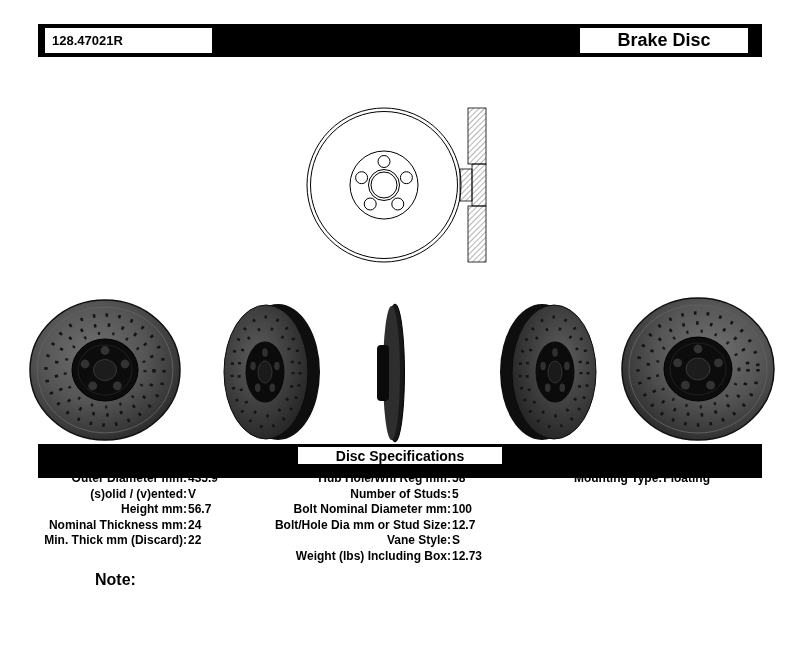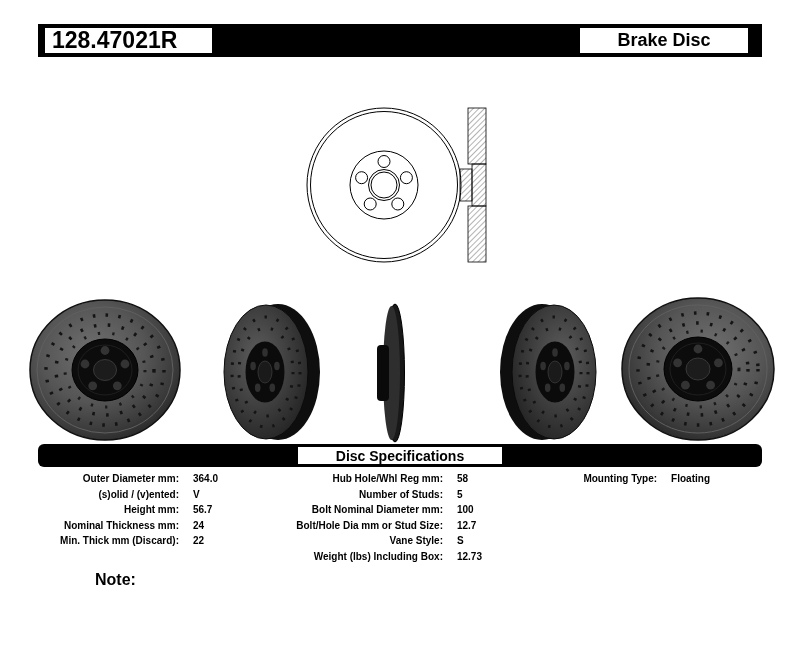--- a/index.html
+++ b/index.html
@@ -1,32 +1,32 @@
 <!DOCTYPE html>
 <html><head>
 <meta charset="utf-8">
 <style>
   html,body{margin:0;padding:0;}
   body{width:800px;height:655px;background:#fff;font-family:"Liberation Sans",sans-serif;color:#000;}
   .page{position:relative;width:800px;height:655px;overflow:hidden;background:#fff;}
   .bar{position:absolute;background:#000;}
   .header-bar{left:38px;top:24px;width:724px;height:33px;}
   .white-box{position:absolute;background:#fff;display:flex;align-items:center;font-weight:bold;}
-  .part-box{left:7px;top:4px;width:160px;height:25px;padding-left:7px;font-size:23px;text-align:right;}
+  .part-box{left:7px;top:4px;width:160px;height:25px;padding-left:7px;font-size:13px;text-align:right;}
   .title-box{right:14px;top:4px;width:168px;height:25px;justify-content:center;font-size:18px;}
   .drawing{position:absolute;left:298px;top:102px;}
   .photo{position:absolute;}
   .p1{left:27px;top:298px;}
   .p2{left:204px;top:300px;}
   .p3{left:369px;top:303px;}
   .p4{left:488px;top:300px;}
   .p5{left:618px;top:296px;}
-  .spec-bar{left:38px;top:444px;width:724px;height:23px;border-radius:6px;}
+  .spec-bar{left:38px;top:444px;width:724px;height:34px;}
   .spec-title-box{left:50%;transform:translateX(-50%);top:3px;width:204px;height:17px;justify-content:center;font-size:14px;}
-  .spec-col{position:absolute;top:471px;display:grid;grid-template-columns:1fr max-content;column-gap:14px;font-size:10px;font-weight:bold;line-height:15.5px;}
+  .spec-col{position:absolute;top:471px;display:grid;grid-template-columns:1fr max-content;column-gap:1px;font-size:12px;font-weight:bold;line-height:15.5px;}
   .spec-label{text-align:right;white-space:nowrap;}
   .spec-value{white-space:nowrap;}
   .col-left{left:28px;width:190px;}
   .col-mid{left:272px;width:210px;}
   .col-right{left:558px;width:152px;}
   .note{position:absolute;left:95px;top:571px;font-size:16px;font-weight:bold;}
 </style>
 </head>
 <body>
 
@@ -164,21 +164,21 @@
   </svg>
 
   <div class="bar spec-bar">
     <div class="white-box spec-title-box">
       <span>Disc Specifications</span>
     </div>
   </div>
 
   <div class="spec-col col-left">
     <div class="spec-label">Outer Diameter mm:</div>
-    <div class="spec-value">364.0</div>
+    <div class="spec-value">435.9</div>
     <div class="spec-label">(s)olid / (v)ented:</div>
     <div class="spec-value">V</div>
     <div class="spec-label">Height mm:</div>
     <div class="spec-value">56.7</div>
     <div class="spec-label">Nominal Thickness mm:</div>
     <div class="spec-value">24</div>
     <div class="spec-label">Min. Thick mm (Discard):</div>
     <div class="spec-value">22</div>
   </div>
 

